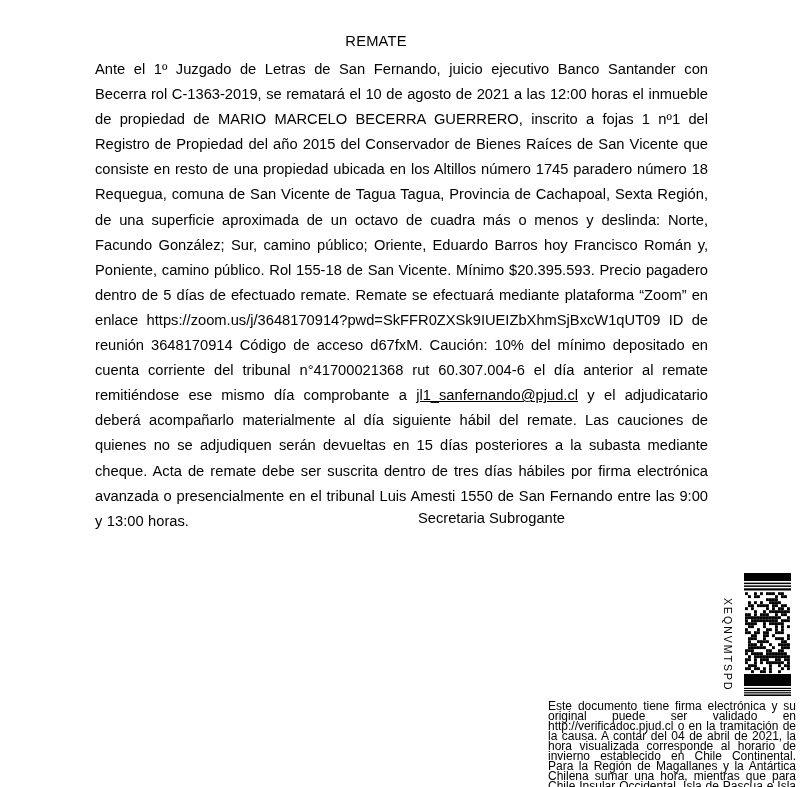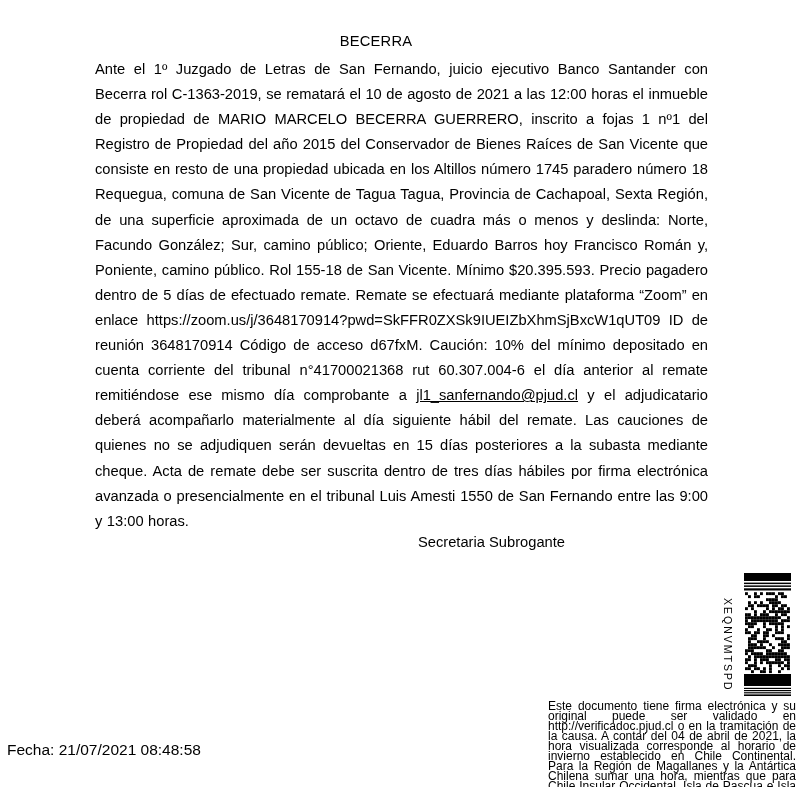--- a/index.html
+++ b/index.html
@@ -22,21 +22,21 @@
     position: absolute;
     top: 57px; left: 95px; width: 613px;
     font-size: 14.7px; line-height: 25.1px;
     text-align: justify;
     word-spacing: 0.4px;
   }
   .seg-bold { font-weight: normal; }
   .seg-underline { text-decoration: underline; margin-top: 6px; }
   .sig-role {
     position: absolute;
-    top: 533px; left: 418px;
+    top: 509px; left: 418px;
     font-size: 14.7px; line-height: 18px;
     white-space: nowrap;
   }
   .stamp {
     position: absolute;
     top: 573px; left: 722px;
     width: 70px; height: 124px;
   }
   .stamp-code {
     position: absolute;
@@ -61,21 +61,21 @@
   }
   .signer {
     position: absolute;
     top: 740px; left: 7px;
     font-size: 15.5px; line-height: 20px;
   }
 </style>
 </head>
 <body>
 
-<div class="doc-title">BECERRA</div>
+<div class="doc-title">REMATE</div>
 
 <div class="body-par"><span class="seg-normal">Ante el 1º Juzgado de Letras de San Fernando,  juicio ejecutivo Banco Santander con Becerra rol C-1363-2019, se rematará el 10 de agosto de 2021 a las 12:00 horas el inmueble de propiedad de MARIO MARCELO BECERRA GUERRERO, inscrito </span><span class="seg-bold">a fojas 1 nº1 del Registro de Propiedad del año 2015 del Conservador de Bienes Raíces de  San Vicente</span><span class="seg-normal"> que consiste en resto de una propiedad ubicada en los Altillos número 1745 paradero número 18 Requegua, comuna de San Vicente de Tagua Tagua, Provincia de Cachapoal, Sexta Región, de una superficie aproximada de un octavo de cuadra más o menos y deslinda: Norte, Facundo González; Sur, camino público; Oriente, Eduardo Barros hoy Francisco Román y, Poniente, camino público. Rol 155-18 de San Vicente. Mínimo $20.395.593. Precio pagadero dentro de 5 días de efectuado remate. Remate se efectuará mediante plataforma “Zoom” en enlace https://zoom.us/j/3648170914?pwd=SkFFR0ZXSk9IUEIZbXhmSjBxcW1qUT09 ID de reunión 3648170914 Código de acceso d67fxM. Caución: 10% del mínimo depositado en cuenta corriente del tribunal n°41700021368 rut 60.307.004-6 el día anterior al remate remitiéndose ese mismo día comprobante a </span><span class="seg-underline">jl1_sanfernando@pjud.cl</span><span class="seg-normal"> y el adjudicatario deberá acompañarlo materialmente al día siguiente hábil del remate. Las cauciones de quienes no se adjudiquen serán devueltas en 15 días posteriores a la subasta mediante cheque. Acta de remate debe ser suscrita dentro de tres días hábiles por firma electrónica avanzada o presencialmente en el tribunal Luis Amesti 1550 de San Fernando entre las 9:00 y 13:00 horas.</span></div>
 
 <div class="sig-role">Secretaria Subrogante</div>
 
 <div class="stamp">
   <span class="stamp-code">XEQNVMTSPD</span>
   <svg class="stamp-svg" width="47" height="124" viewBox="0 0 47 124" xmlns="http://www.w3.org/2000/svg" fill="#000000">
       <rect x="0" y="0" width="47" height="8"></rect>
       <rect x="0" y="9.6" width="47" height="1.5"></rect>
@@ -314,14 +314,13 @@
       <rect x="16" y="97.2" width="2.9" height="2.9"></rect>
       <rect x="19" y="97.2" width="2.9" height="2.9"></rect>
       <rect x="25" y="97.2" width="2.9" height="2.9"></rect>
       <rect x="34" y="97.2" width="2.9" height="2.9"></rect>
     </svg>
 </div>
 
 <div class="fine-print">Este documento tiene firma electrónica y su original puede ser validado en http://verificadoc.pjud.cl o en la tramitación de la causa. A contar del 04 de abril de 2021, la hora visualizada corresponde al horario de invierno establecido en Chile Continental. Para la Región de Magallanes y la Antártica Chilena sumar una hora, mientras que para Chile Insular Occidental, Isla de Pascua e Isla Salas y Gómez restar dos horas. Para más información consulte http://www.horaoficial.cl</div>
 
 <div class="signer">
-  <div>Fecha: 21/07/2021 08:48:58</div>
 </div>
 
 </body></html>

